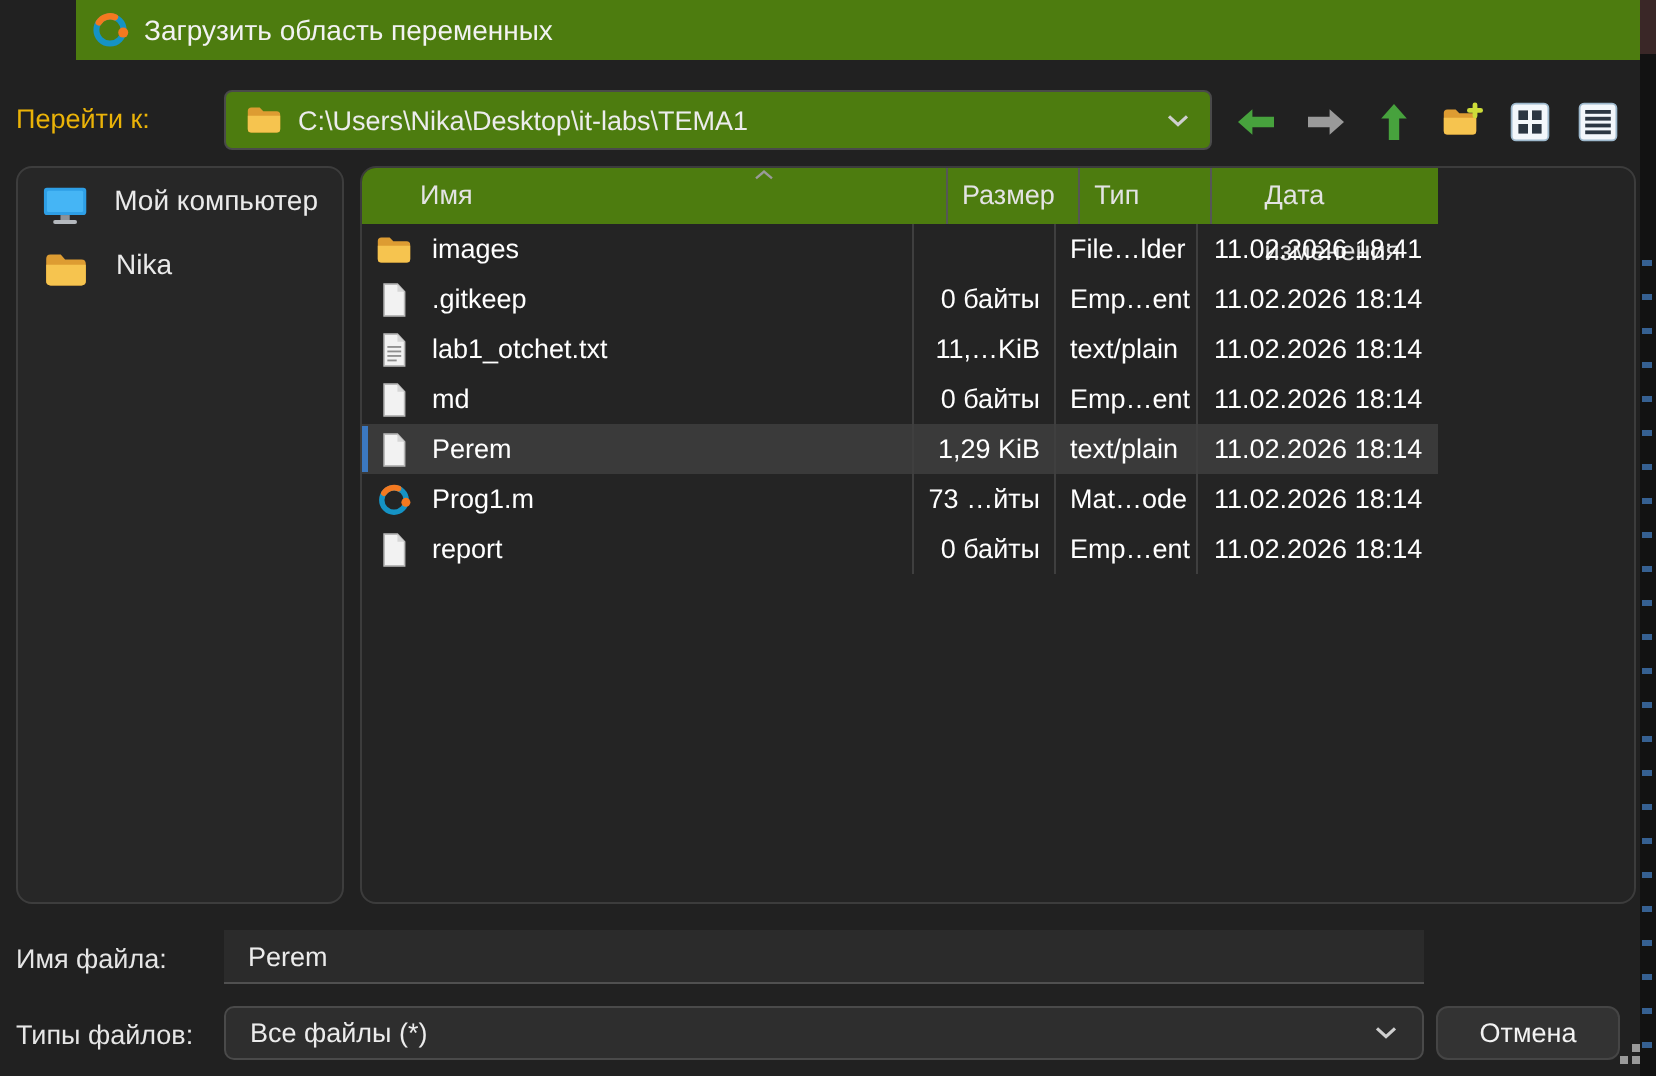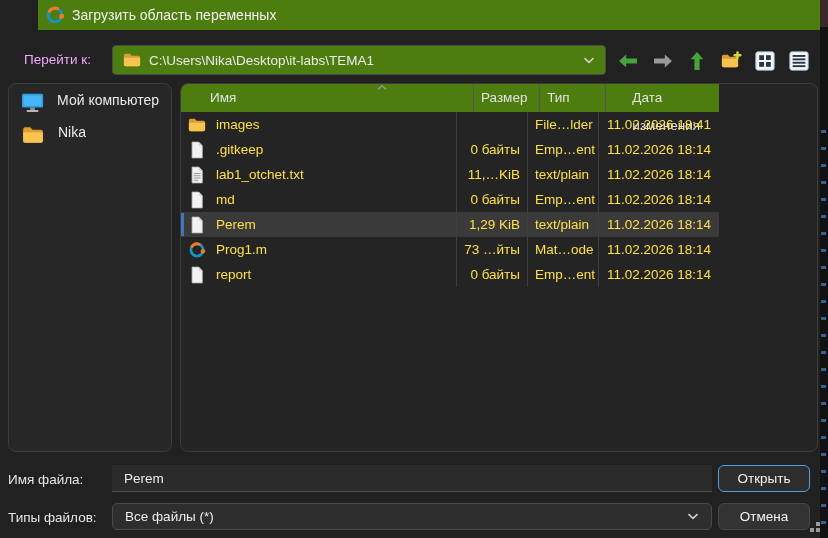--- a/index.html
+++ b/index.html
@@ -10,21 +10,21 @@
 
   
   .titlebar{position:absolute;left:0;top:0;width:820px;height:30px;background:#4d7c0f;margin-left:38px;}
   .titlebar .app-icon{position:absolute;left:7px;top:5px;}
   .titlebar .title{position:absolute;left:34px;top:0;height:30px;line-height:30px;
       color:#f2f2f2;font-size:14px;}
   .close-btn{position:absolute;right:10px;top:0;width:34px;height:30px;display:flex;
       align-items:center;justify-content:center;color:#e3e3e3;font-size:16px;cursor:pointer;}
 
   
-  .tb-label{position:absolute;left:24px;top:52px;color:#f0abfc;font-size:13.5px;}
+  .tb-label{position:absolute;left:8px;top:52px;color:#eab308;font-size:13.5px;}
   .path-combo{position:absolute;left:112px;top:45px;width:494px;height:30px;box-sizing:border-box;
       background:#4d7c0f;border:1px solid#4a4a4a;border-radius:4px;display:flex;align-items:center;
       padding:0 10px;gap:8px;cursor:pointer;}
   .path-combo .path-text{color:#ececec;font-size:13.5px;flex:1;white-space:nowrap;overflow:hidden;}
   .tool-btn{position:absolute;top:49px;width:26px;height:24px;display:flex;align-items:center;
       justify-content:center;cursor:pointer;}
 
   
   .sidebar{position:absolute;left:8px;top:83px;width:164px;height:369px;box-sizing:border-box;
       background:#272727;border:1px solid #3d3d3d;border-radius:8px;padding-top:8px;}
@@ -36,21 +36,21 @@
       background:#242424;border:1px solid #3c3c3c;border-radius:8px;overflow:hidden;}
   .fl-header{position:absolute;left:0;top:0;width:538px;height:28px;background:#4d7c0f;
       display:flex;color:#e3e3e3;font-size:13.5px;}
   .fl-header .hcell{line-height:28px;box-sizing:border-box;cursor:pointer;}
   .hcell.h-name{width:275px;padding-left:29px;position:relative;}
   .hcell.h-size{width:71px;padding-left:7px;border-left:1px solid #565656;margin-left:36px;}
   .hcell.h-type{width:71px;padding-left:7px;border-left:1px solid #565656;}
   .hcell.h-date{width:121px;padding-left:26px;border-left:1px solid #565656;}
   .sort-caret{position:absolute;left:196px;top:1px;}
   .fl-rows{position:absolute;left:0;top:28px;width:538px;}
-  .fl-row{display:flex;height:25px;color:#fde047;font-size:13.5px;position:relative;cursor:pointer;}
+  .fl-row{display:flex;height:25px;color:#ffffff;font-size:13.5px;position:relative;cursor:pointer;}
   .fl-row .cell{box-sizing:border-box;line-height:25px;white-space:nowrap;overflow:hidden;}
   .cell.name{width:275px;display:flex;align-items:center;gap:10px;padding-left:7px;}
   .cell.size{width:71px;text-align:right;padding-right:7px;border-left:1px solid #3f3f3f;}
   .cell.type{width:71px;padding-left:7px;border-left:1px solid #3f3f3f;}
   .cell.date{width:121px;padding-left:8px;border-left:1px solid #3f3f3f;}
   .fl-row.selected{background:#3a3a3a;}
   .fl-row .sel-bar{display:none;}
   .fl-row.selected .sel-bar{display:block;position:absolute;left:0;top:1px;bottom:1px;width:3px;
       background:#3b78c0;}
 
@@ -300,21 +300,20 @@
     </div>
     <div class="cell size">0 байты</div>
     <div class="cell type">Emp…ent</div>
     <div class="cell date">11.02.2026 18:14</div>
   </div>
 </div>
     </div>
 
     <span class="form-label" style="top:472px">Имя файла:</span>
     <input class="fname-input" type="text" value="Perem" style="">
-    <div class="btn btn-open">Открыть</div>
 
     <span class="form-label" style="top:510px">Типы файлов:</span>
     <div class="ftype-select">
       <span class="sel-text">Все файлы (*)</span>
       <svg width="12" height="7" viewBox="0 0 12 7">
         <polyline points="1.5,1.2 6,5.3 10.5,1.2" fill="none" stroke="#cfcfcf" stroke-width="1.6"></polyline>
       </svg>
     </div>
     <div class="btn btn-cancel">Отмена</div>
 

